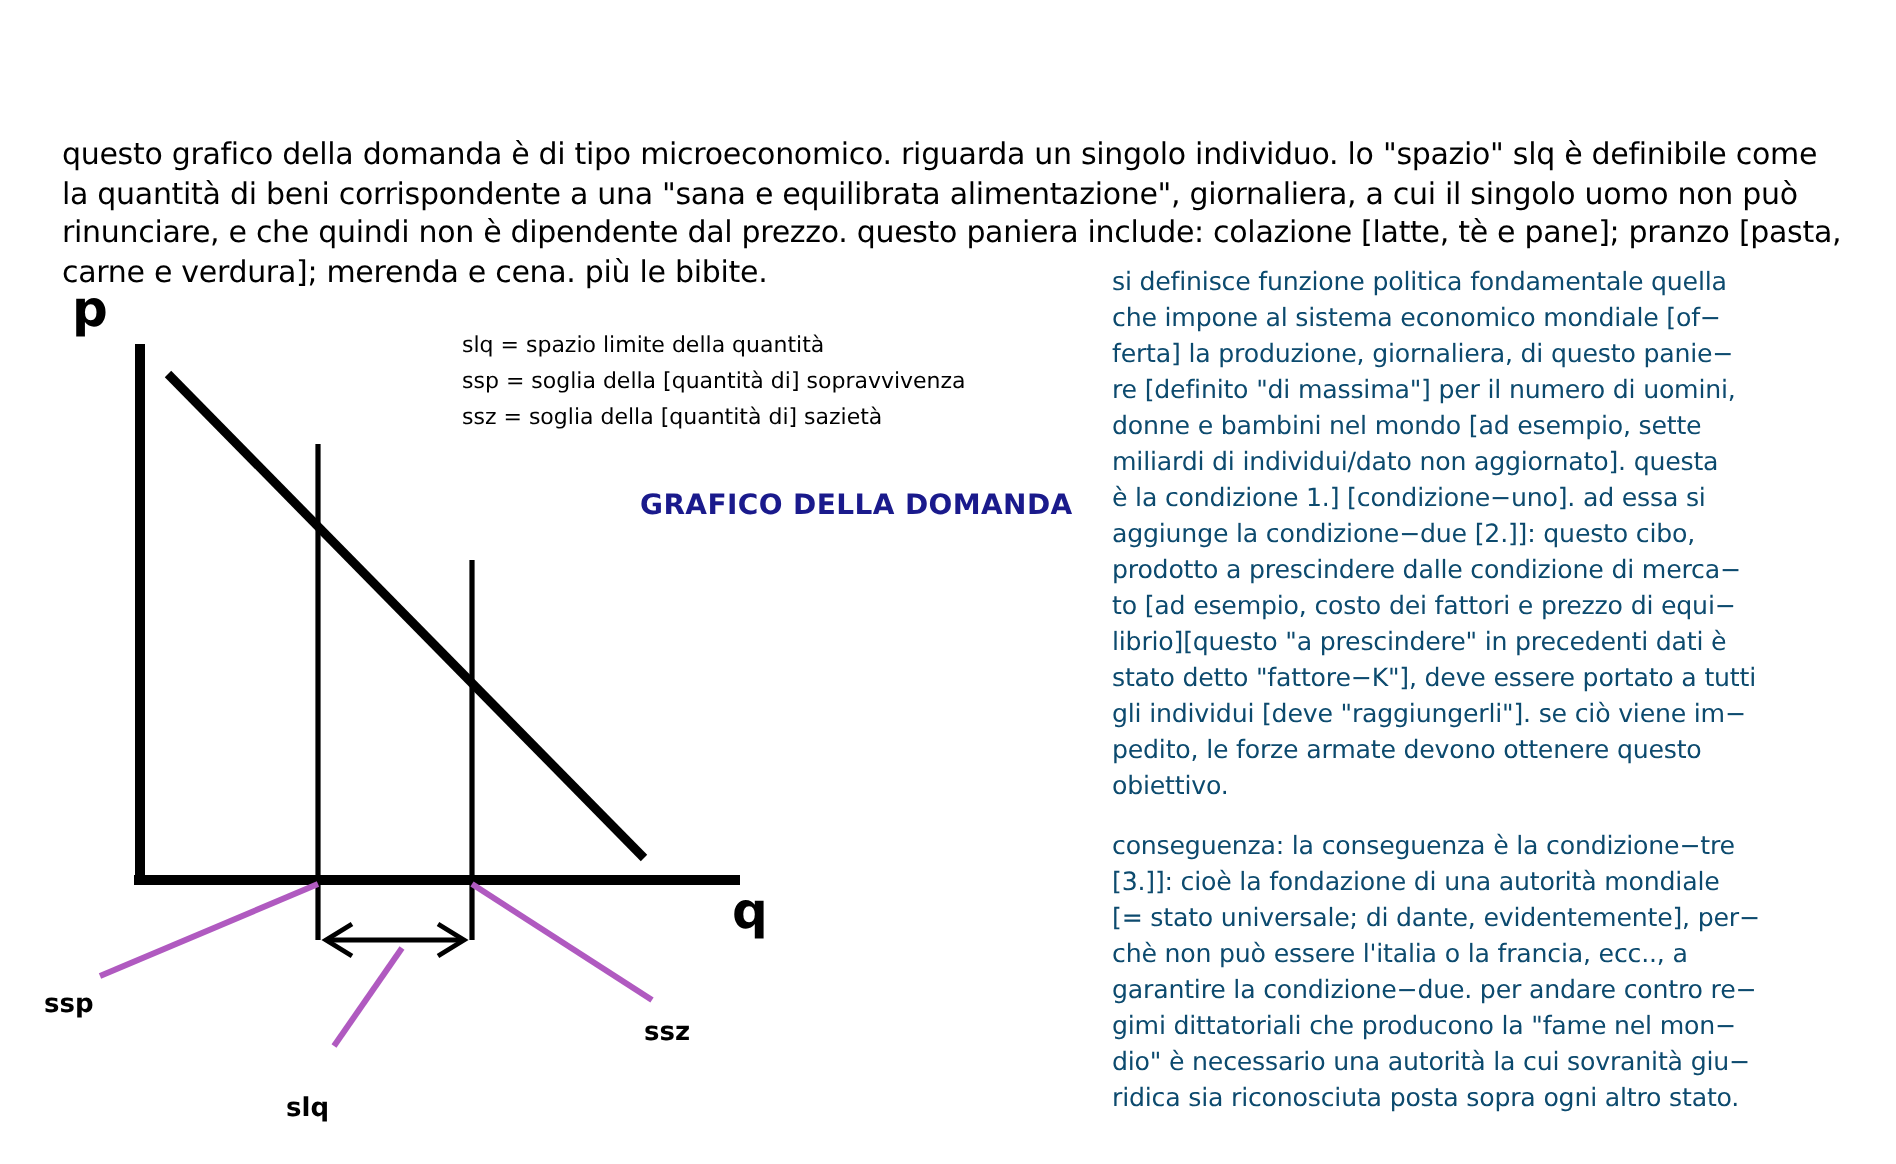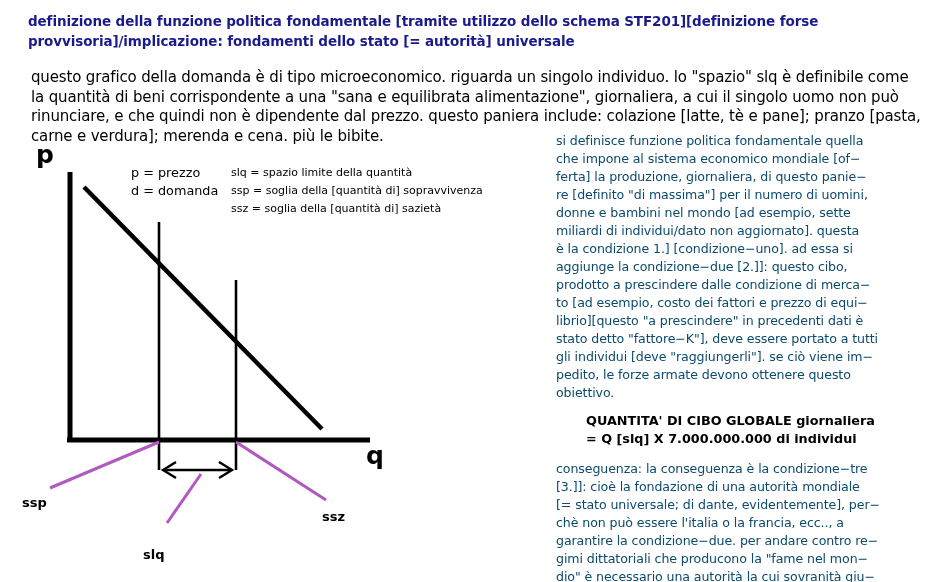--- a/index.html
+++ b/index.html
@@ -144,21 +144,20 @@
     color: #000000;
     white-space: pre-line;
   }
   #rc-par-3 { margin-top: 12px; }
 </style>
 </head>
 <body>
 
 <div id="page">
 
-  <div id="doc-title">definizione della funzione politica fondamentale [tramite utilizzo dello schema STF201][definizione forse provvisoria]/implicazione: fondamenti dello stato [= autorità] universale</div>
 
   <div id="intro-paragraph">questo grafico della domanda è di tipo microeconomico. riguarda un singolo individuo. lo "spazio" slq è definibile come la quantità di beni corrispondente a una "sana e equilibrata alimentazione", giornaliera, a cui il singolo uomo non può rinunciare, e che quindi non è dipendente dal prezzo. questo paniera include: colazione [latte, tè e pane]; pranzo [pasta, carne e verdura]; merenda e cena. più le bibite.</div>
 
   <div id="chart-area">
 
     <svg id="chart-svg" viewBox="0 0 548 452">
 
       <line x1="70" y1="42" x2="70" y2="311" stroke="#000000" stroke-width="5"></line>
 
       <line x1="67" y1="310" x2="370" y2="310" stroke="#000000" stroke-width="5"></line>
@@ -179,46 +178,43 @@
     </svg>
 
     <div class="curve-label" id="label-ssp" style="top:365px;left:22px;text-align:center;">ssp</div>
     <div class="curve-label" id="label-slq" style="top:398px;left:143px;">slq</div>
     <div class="curve-label" id="label-ssz" style="top:379px;left:322px;">ssz</div>
   </div>
 
   <div class="axis-letter" id="axis-label-p">p</div>
   <div class="axis-letter" id="axis-label-q">q</div>
 
-  <div id="legend-left">p = prezzo
-d = domanda</div>
   <div id="legend-right">slq = spazio limite della quantità
 ssp = soglia della [quantità di] sopravvivenza
 ssz = soglia della [quantità di] sazietà</div>
 
+  <div id="chart-heading">GRAFICO DELLA DOMANDA</div>
 
   <div id="right-column">
     <div class="rc-par" id="rc-par-1">si definisce funzione politica fondamentale quella
 che impone al sistema economico mondiale [of−
 ferta] la produzione, giornaliera, di questo panie−
 re [definito "di massima"] per il numero di uomini,
 donne e bambini nel mondo [ad esempio, sette
 miliardi di individui/dato non aggiornato]. questa
 è la condizione 1.] [condizione−uno]. ad essa si
 aggiunge la condizione−due [2.]]: questo cibo,
 prodotto a prescindere dalle condizione di merca−
 to [ad esempio, costo dei fattori e prezzo di equi−
 librio][questo "a prescindere" in precedenti dati è
 stato detto "fattore−K"], deve essere portato a tutti
 gli individui [deve "raggiungerli"]. se ciò viene im−
 pedito, le forze armate devono ottenere questo
 obiettivo.</div>
 
-    <div id="formula-block">QUANTITA' DI CIBO GLOBALE giornaliera
-= Q [slq]  X  7.000.000.000  di individui</div>
 
     <div class="rc-par" id="rc-par-3">conseguenza: la conseguenza è la condizione−tre
 [3.]]: cioè la fondazione di una autorità mondiale
 [= stato universale; di dante, evidentemente], per−
 chè non può essere l'italia o la francia, ecc.., a
 garantire la condizione−due. per andare contro re−
 gimi dittatoriali che producono la "fame nel mon−
 dio" è necessario una autorità la cui sovranità giu−
 ridica sia riconosciuta posta sopra ogni altro stato.</div>
   </div>

